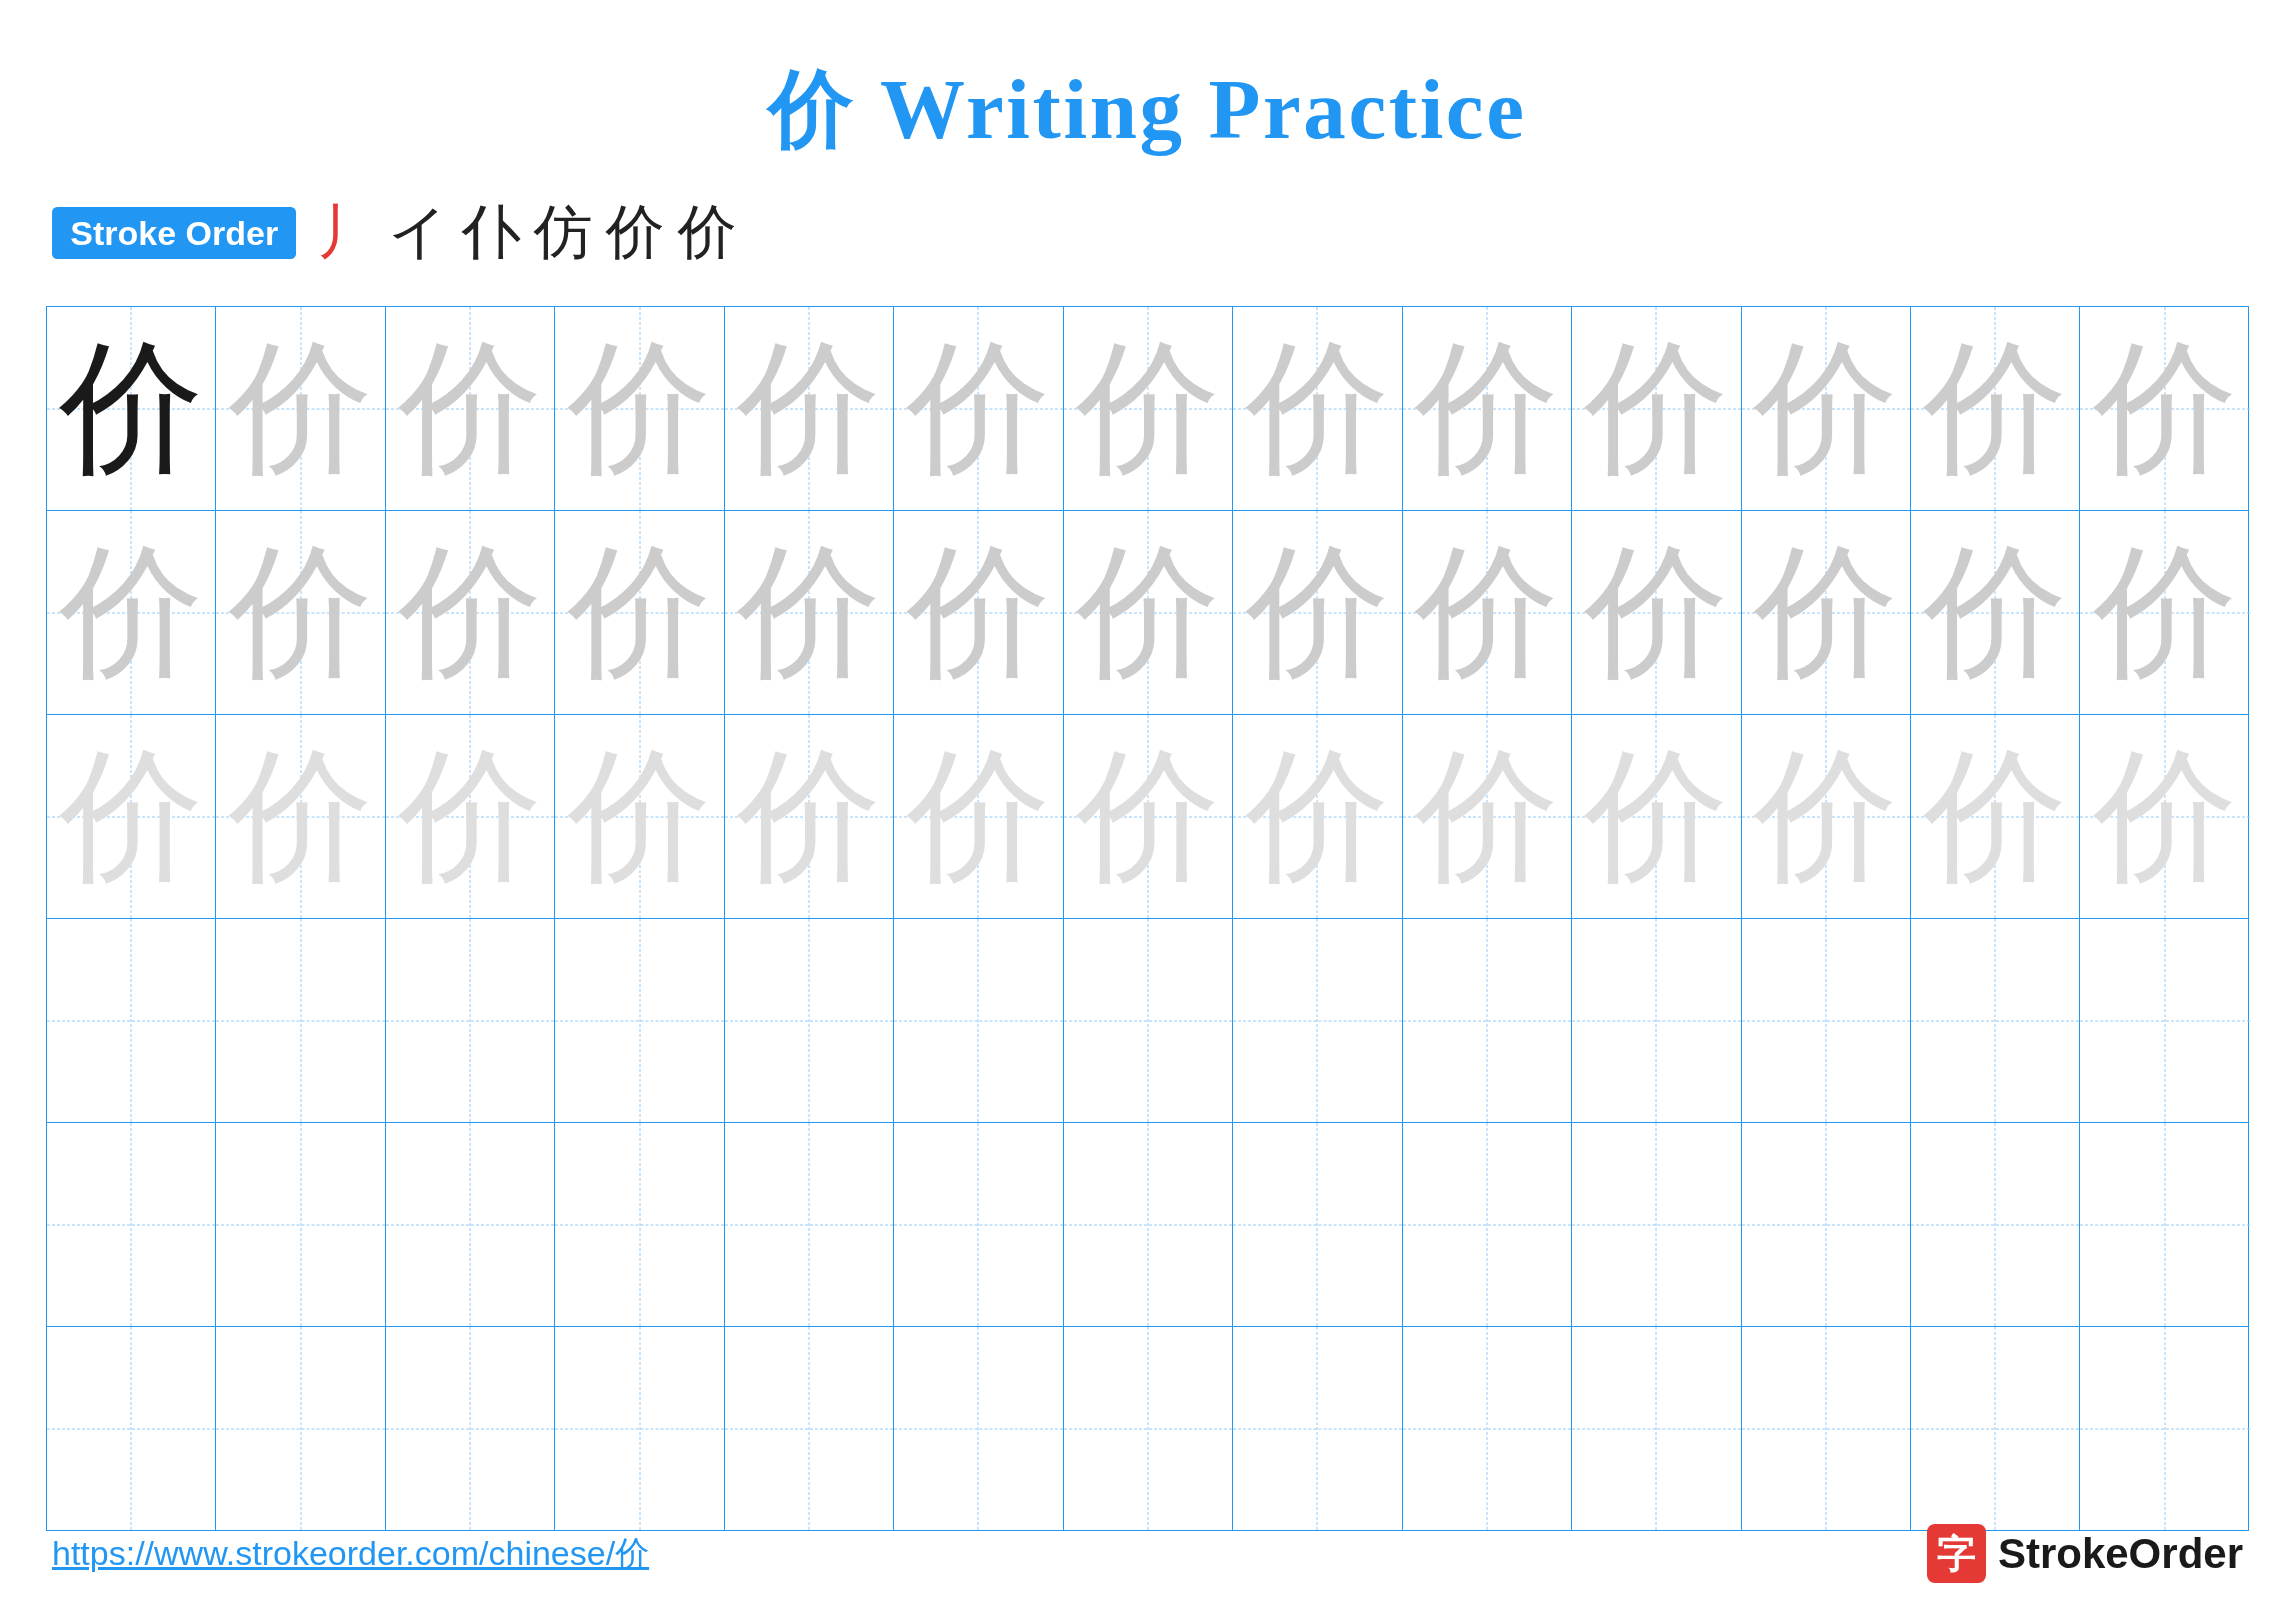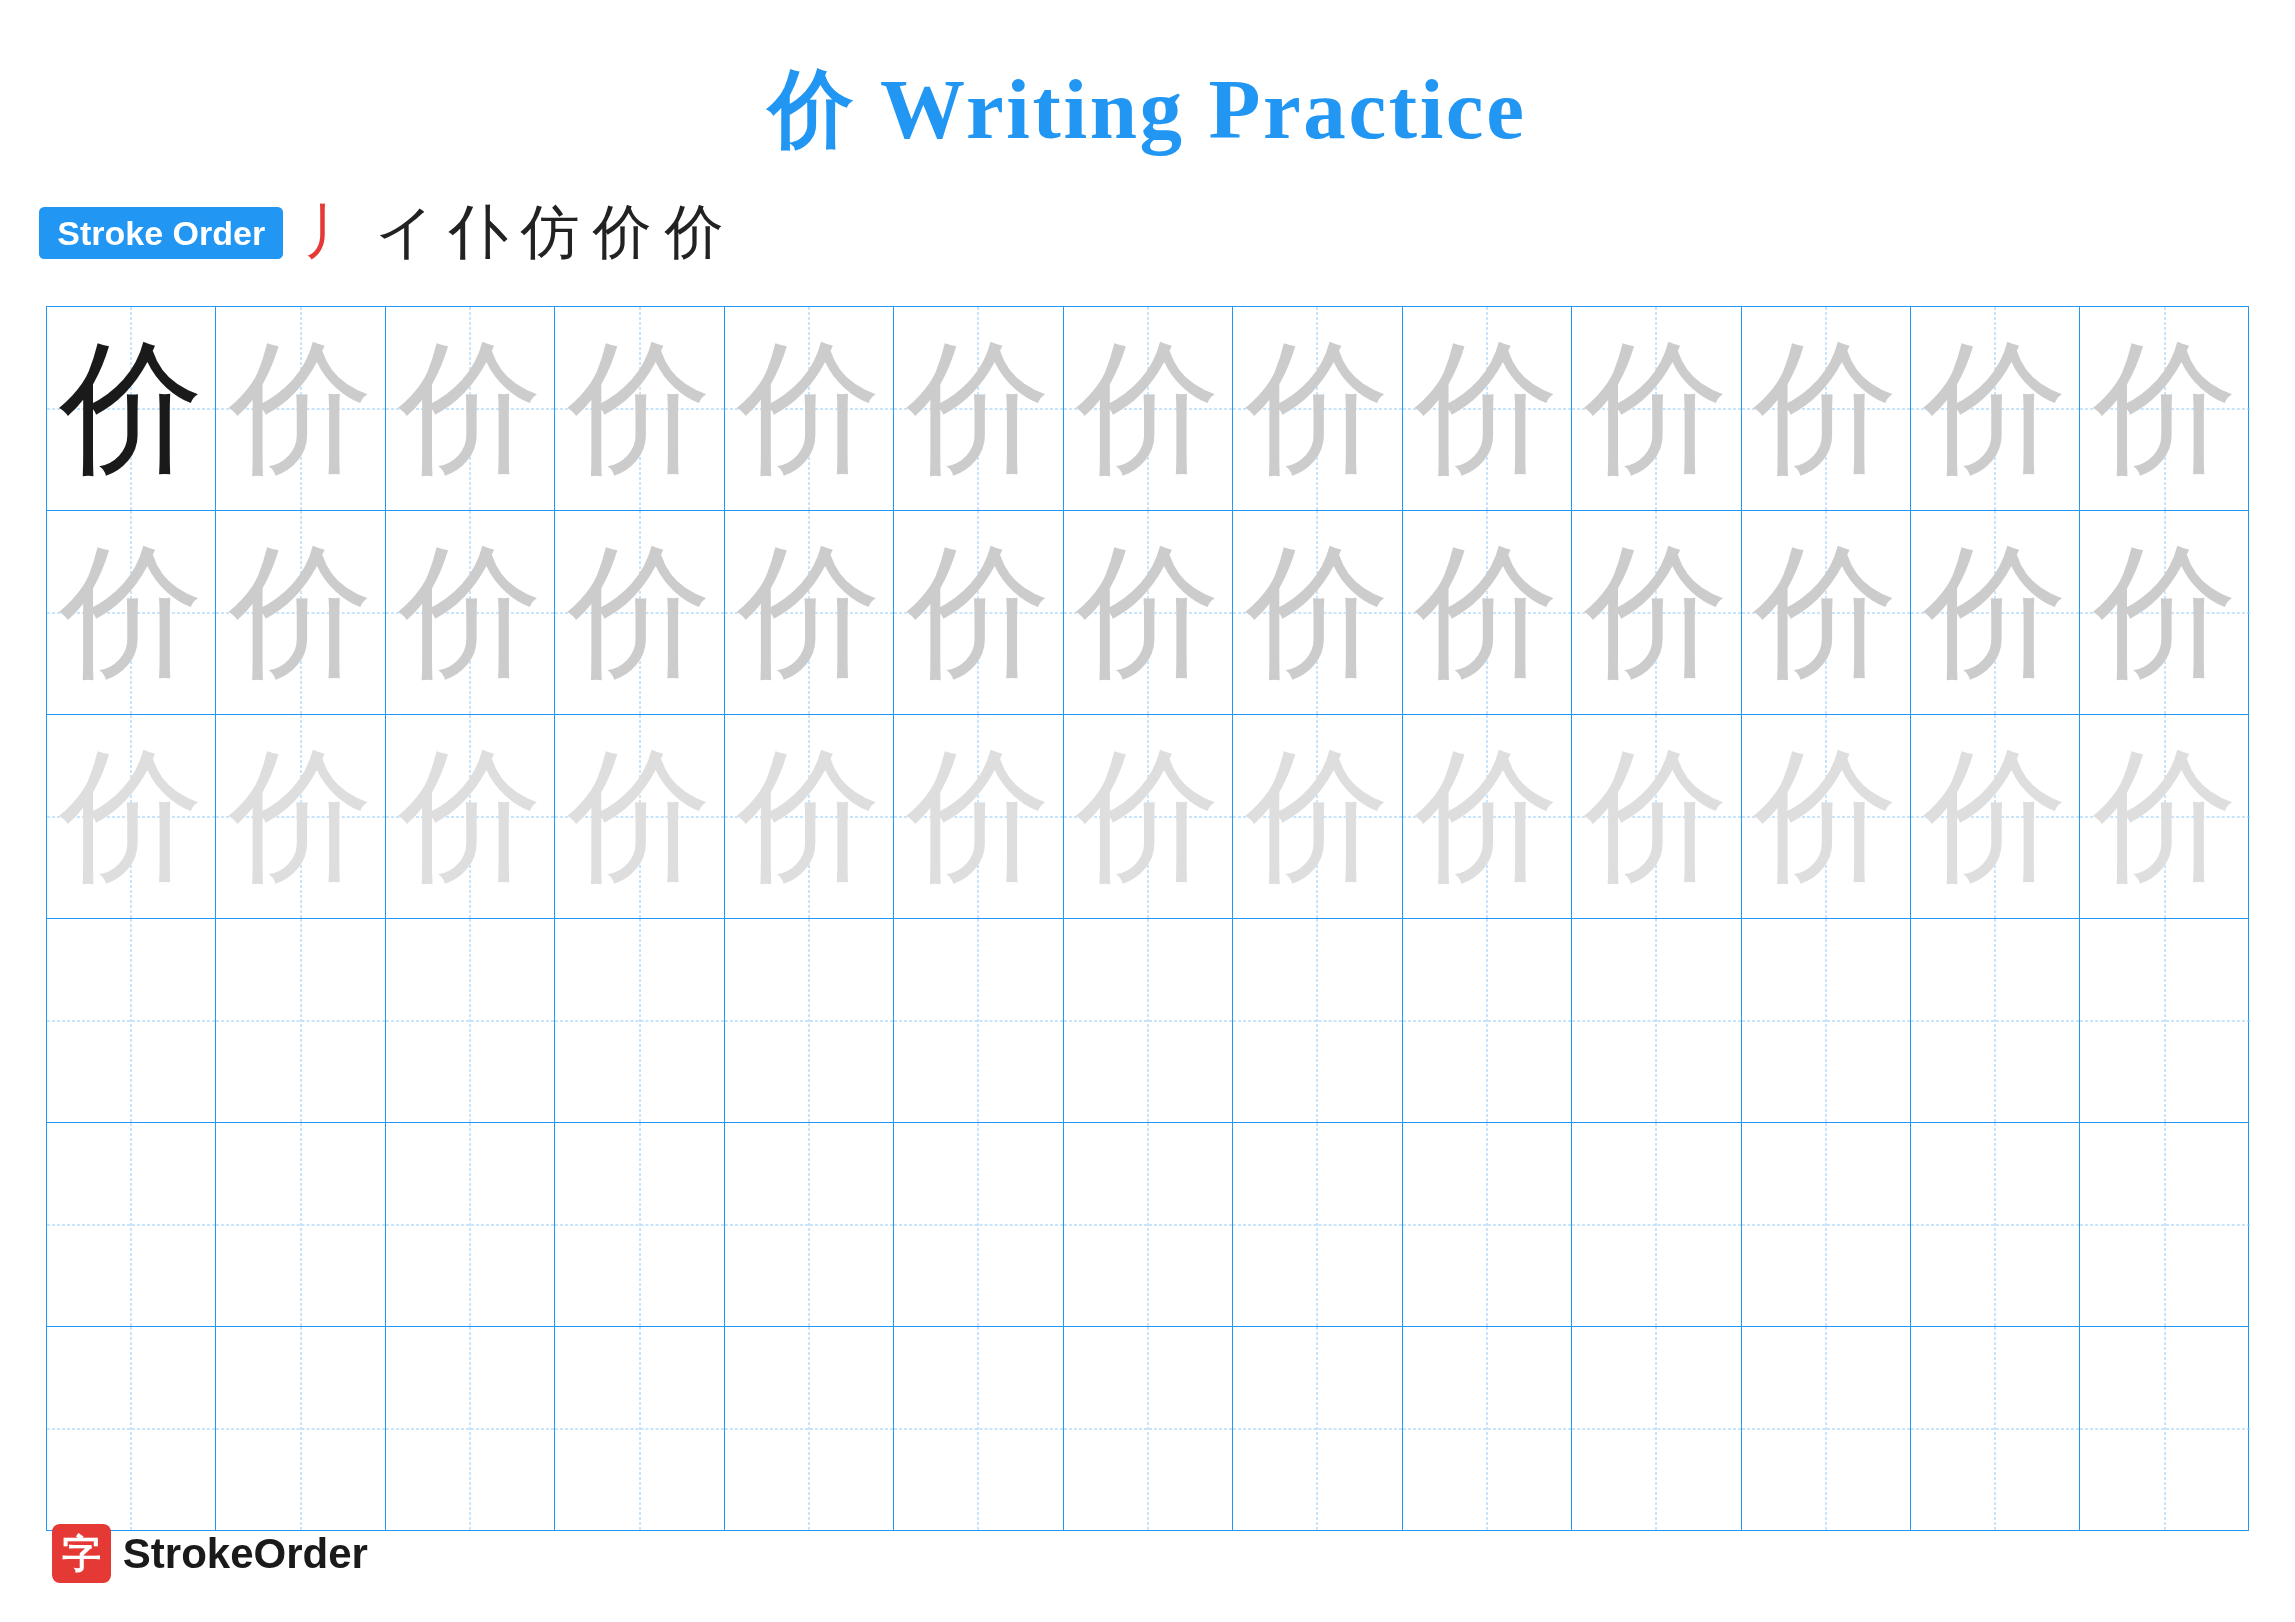--- a/index.html
+++ b/index.html
@@ -23,21 +23,21 @@
       color: #2196F3;
       font-weight: bold;
       letter-spacing: 2.6px;
       font-family: Liberation Serif, serif;
     }
 
     
     .stroke-order-row {
       display: flex;
       align-items: center;
-      padding-left: 39px;
+      padding-left: 52px;
       margin-bottom: 33px;
       gap: 19.6px;
     }
     .stroke-order-badge {
       background: #2196F3;
       color: white;
       font-size: 34px;
       font-weight: bold;
       padding: 6.5px 18.3px;
       border-radius: 5.2px;
@@ -353,20 +353,21 @@
     <div class="grid-cell"></div>
     <div class="grid-cell"></div>
     <div class="grid-cell"></div>
     <div class="grid-cell"></div>
     <div class="grid-cell"></div>
     <div class="grid-cell"></div>
   </div>
 </div>
 
 <div class="footer">
+  <a class="footer-url" href="#">https://www.strokeorder.com/chinese/价</a>
   <div class="footer-logo">
     <div class="logo-icon">
       <span>字</span>
     </div>
     <span class="logo-text">StrokeOrder</span>
   </div>
 </div>
 
 
 </body></html>

